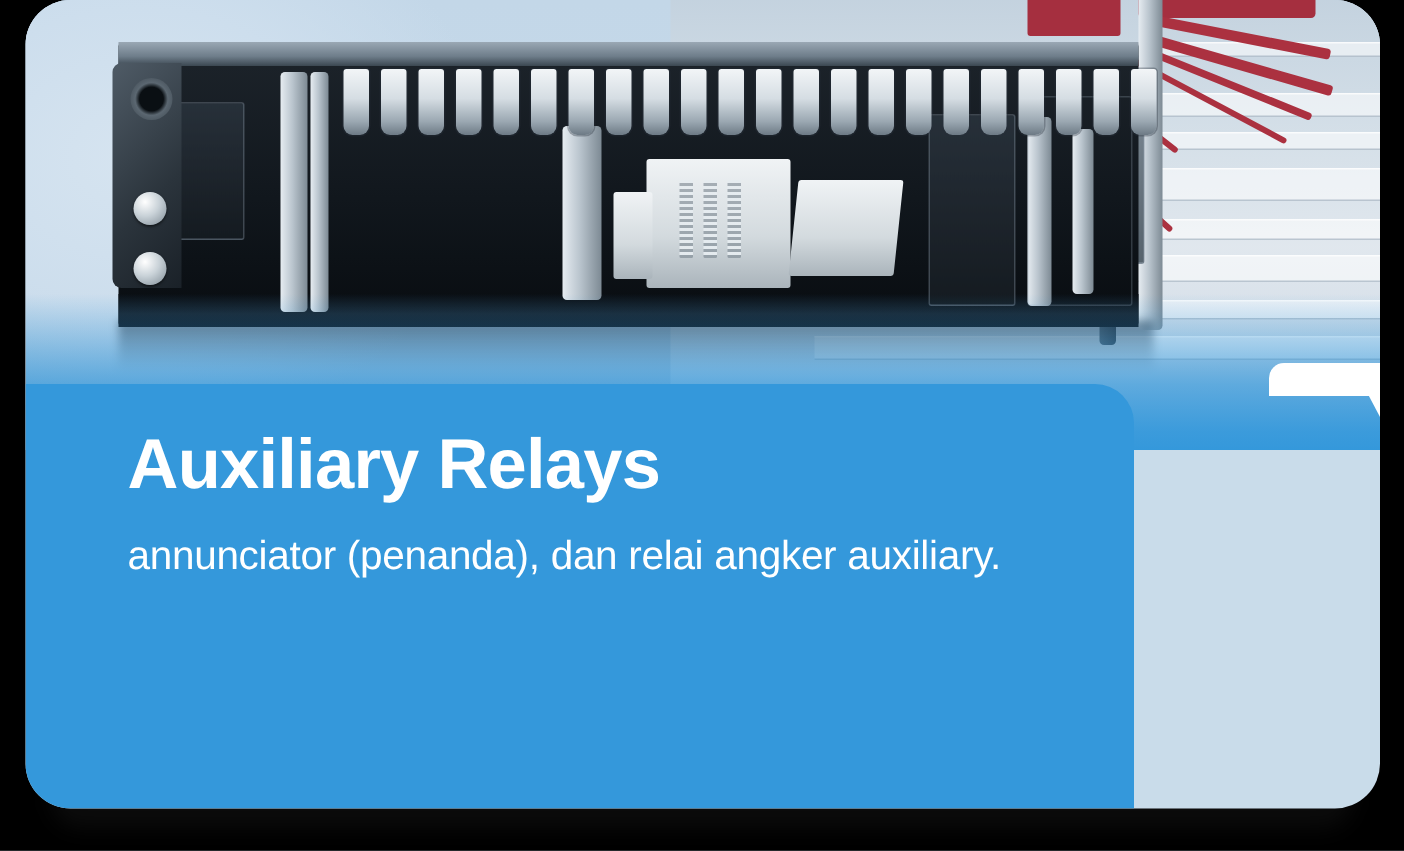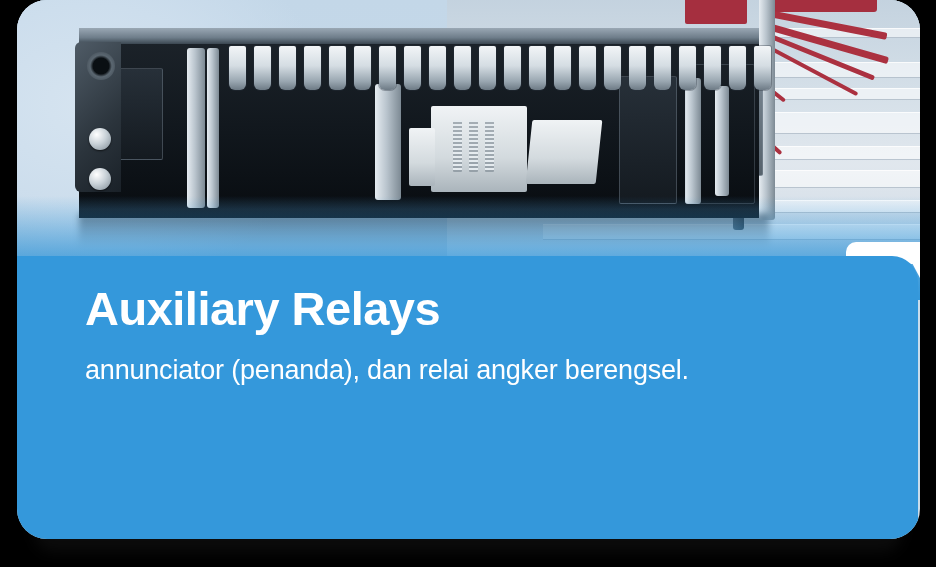--- a/index.html
+++ b/index.html
@@ -181,21 +181,21 @@
       rgba(52,152,219,0.72) 58%,
       rgba(52,152,219,0.95) 88%,
       rgba(52,152,219,1) 100%);
   }
 
   
   .panel {
     position: absolute;
     left: 0;
     top: 256px;
-    width: 901px;
+    width: 739px;
     height: 283px;
     background: #3498db;
     border-top-right-radius: 26px;
   }
 
   
   .notch {
     position: absolute;
     left: 829px;
     top: 242px;
@@ -353,20 +353,20 @@
 
     <div class="notch"></div>
     <div class="notch-wedge"></div>
 
     <div class="panel">
       <div class="panel-inner">
 
         <h1 class="headline">Auxiliary Relays</h1>
 
         <p class="body-copy">
-          <span>annunciator (penanda), dan relai angker berengsel.</span>
+          <span>annunciator (penanda), dan relai angker auxiliary.</span>
         </p>
 
       </div>
     </div>
 
   </div>
 </div>
 
 </body></html>

